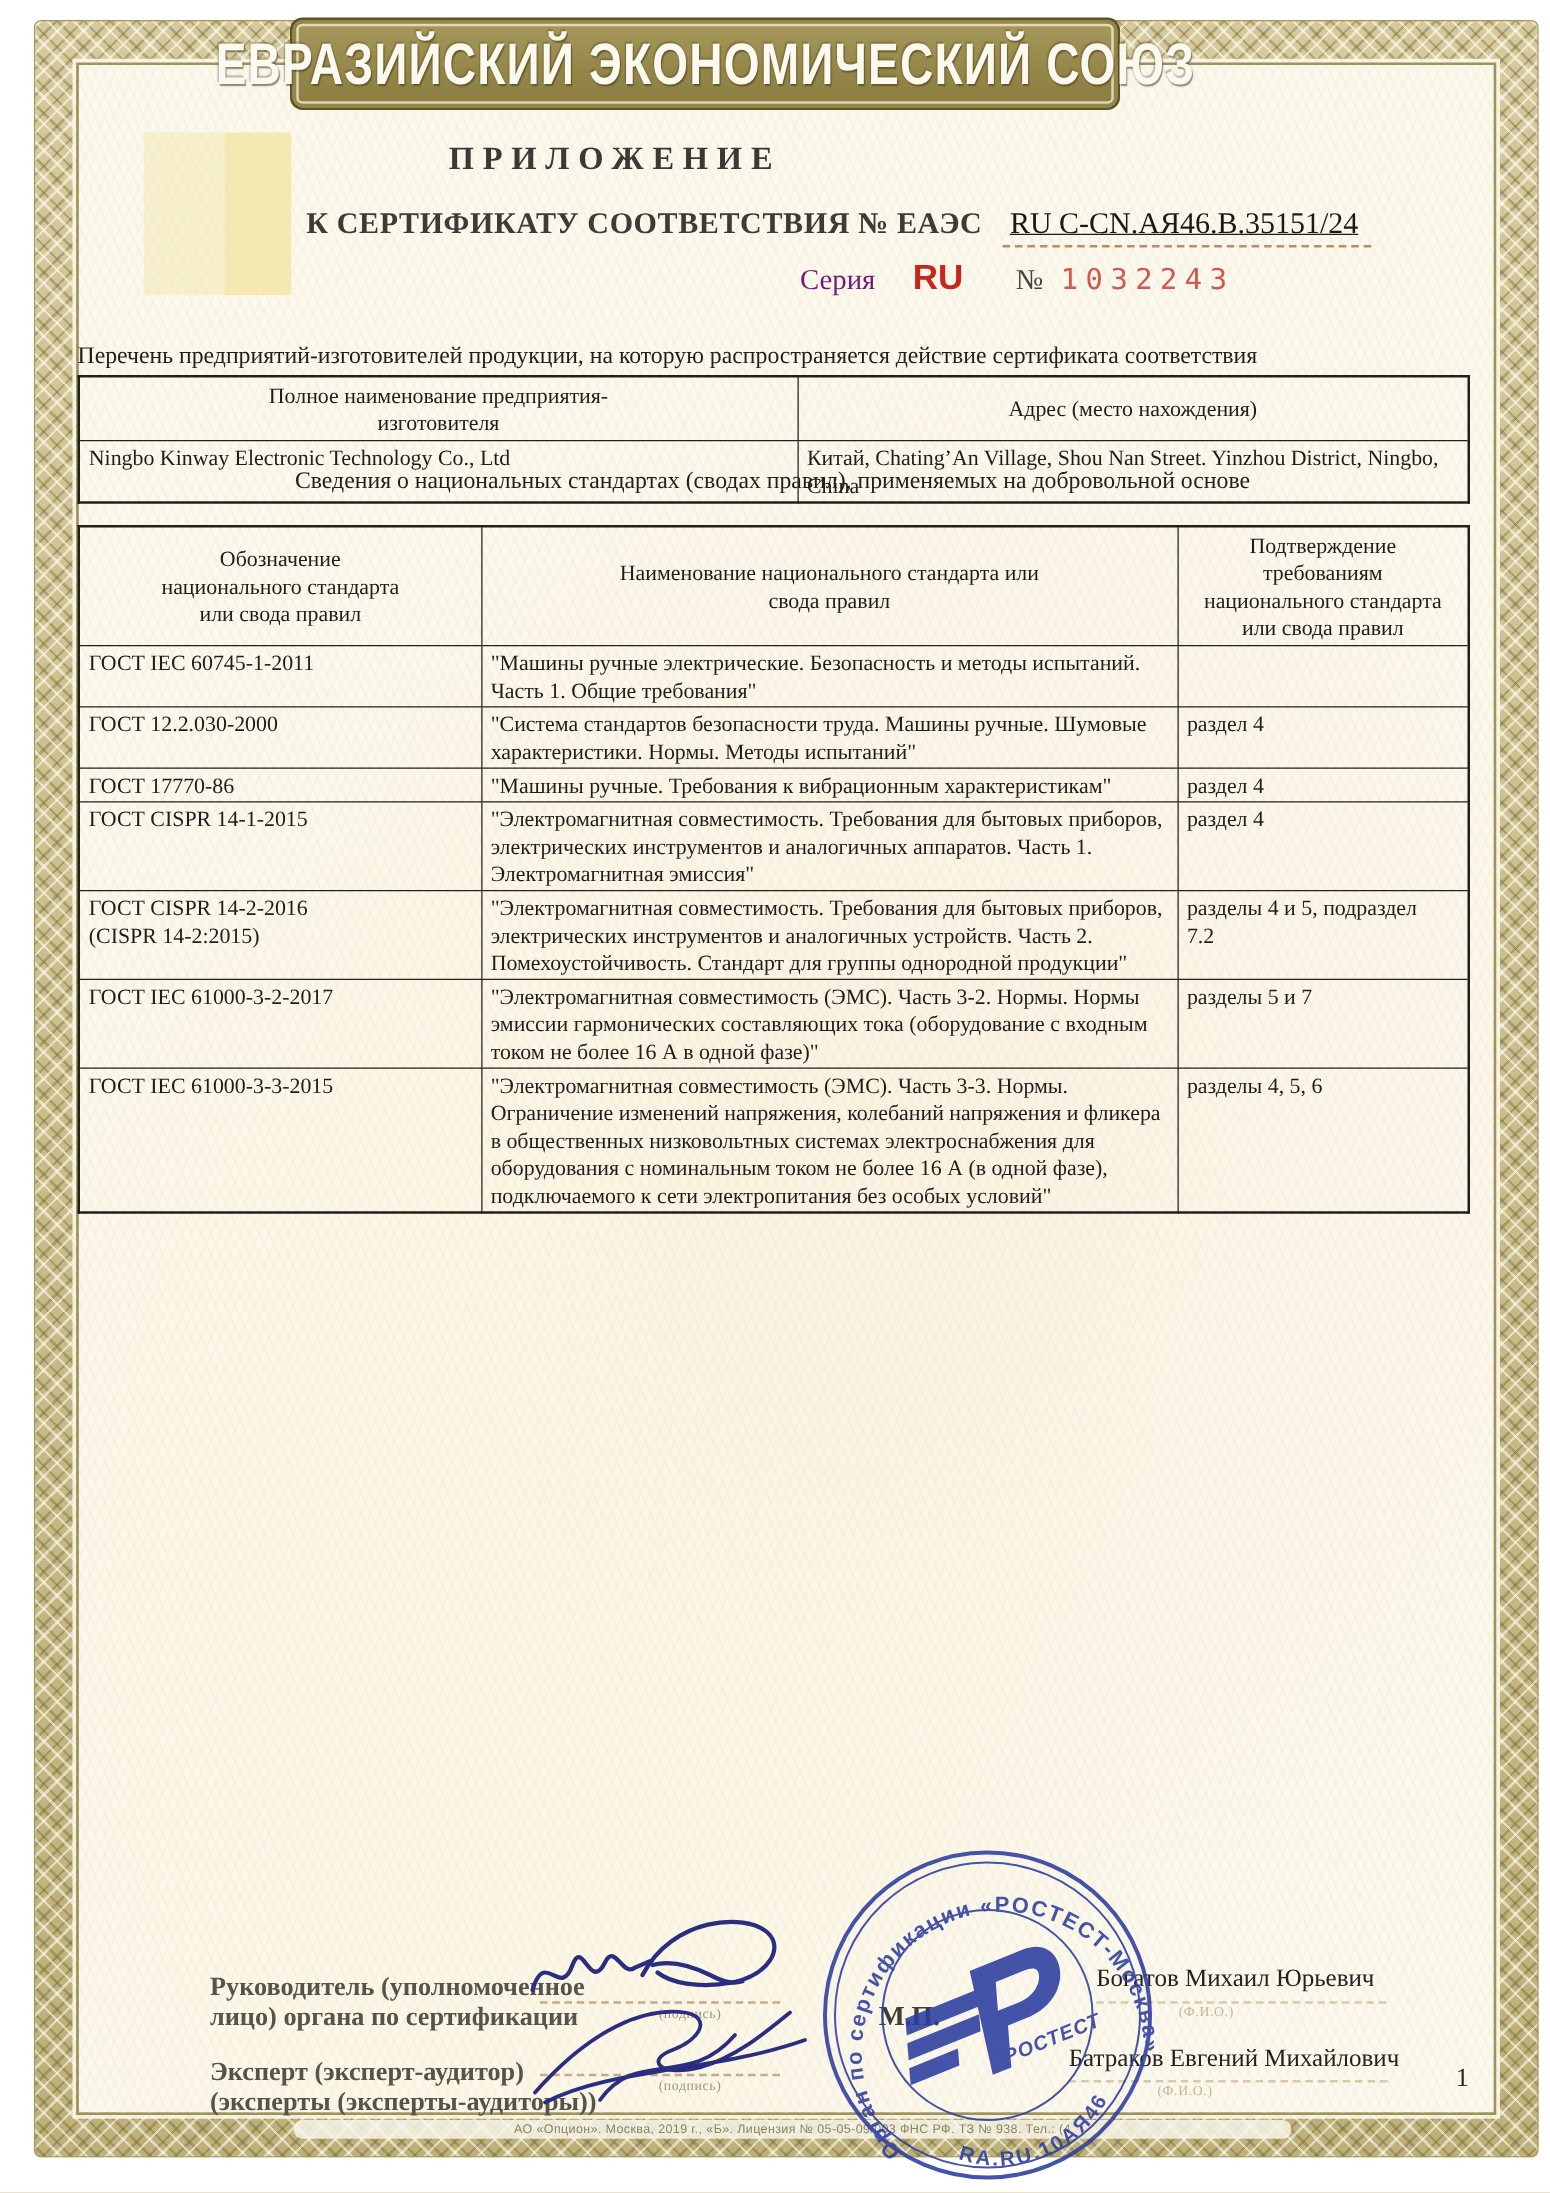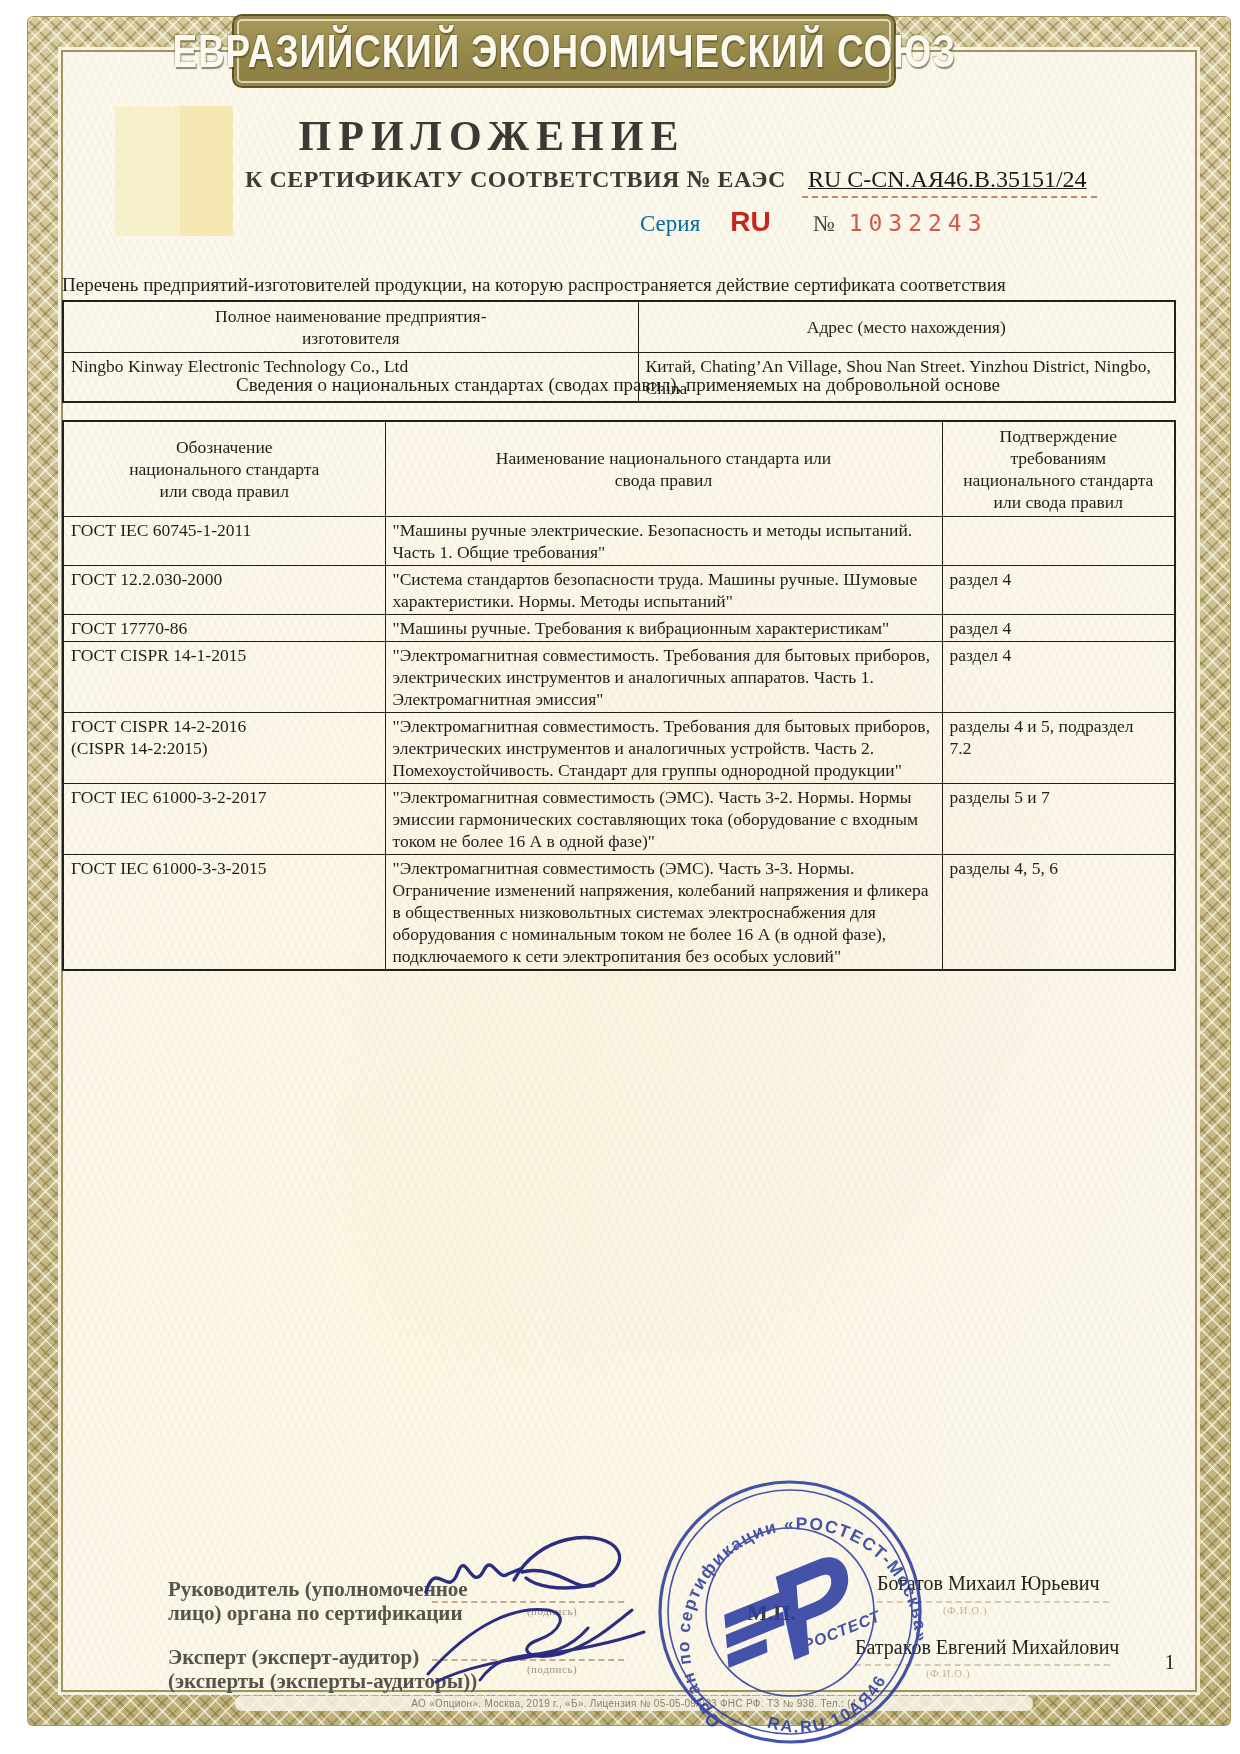--- a/index.html
+++ b/index.html
@@ -44,28 +44,28 @@
     display:flex;align-items:center;justify-content:center;
   }
   .banner-text{
     font-family:"Liberation Sans",sans-serif;font-weight:700;font-size:41px;
     color:#fbf9f0;letter-spacing:1px;white-space:nowrap;transform:scale(.9,1.14);
     text-shadow:1px 2px 1px rgba(72,62,22,.6), -1px -1px 1px rgba(72,62,22,.35);
   }
   
   .doc-title{
     left:0;top:112px;width:984px;text-align:center;
-    font-size:42px;font-weight:700;letter-spacing:7px;color:#3a3935;
+    font-size:26px;font-weight:700;letter-spacing:7px;color:#3a3935;
   }
   .cert-line{left:245px;top:166px;display:flex;align-items:baseline;gap:16px;}
   .cert-label{font-size:24px;font-weight:700;color:#3c3b36;letter-spacing:.5px;}
   .cert-number-wrap{border-bottom:2px dashed #c08a66;padding:0 10px 3px 6px;text-decoration:underline;}
   .cert-number{font-size:24px;color:#191916;}
   .series-line{left:640px;top:206px;display:flex;align-items:baseline;gap:14px;}
-  .series-label{font-size:23px;color:#0369a1;}
+  .series-label{font-size:23px;color:#701a75;}
   .series-value{font-size:28px;font-weight:700;color:#c5271c;font-family:"Liberation Sans",sans-serif;margin-left:16px;}
   .num-sign{font-size:23px;color:#44433d;margin-left:28px;}
   .blank-number{font-family:"DejaVu Sans Mono",monospace;font-size:23px;color:#d4574b;letter-spacing:6px;}
   .intro{left:62px;top:274px;width:1112px;font-size:19px;color:#201f1b;}
   .note{left:62px;top:374px;width:1112px;text-align:center;font-size:19px;line-height:21px;color:#201f1b;}
   
   table{border-collapse:collapse;table-layout:fixed;background:transparent;}
   .tbl{position:absolute;left:62px;width:1112px;border:2.5px solid #21211c;}
   .tbl td{border:1.6px solid #21211c;font-size:17.5px;line-height:22px;padding:2px 7px;vertical-align:top;}
   .tbl .hd{text-align:center;vertical-align:middle;padding:3px 4px;}
@@ -277,21 +277,21 @@
   </g>
 </svg>
 <svg class="abs sig-svg" style="left:420px;top:1588px;" width="235" height="100" viewBox="0 0 235 100">
   <g fill="none" stroke="#2a2d80" stroke-width="3" stroke-linecap="round">
     <path d="M8,86 C54,34 96,18 128,22 C150,26 140,44 118,52 C96,60 108,74 140,66 C168,58 190,40 212,22"></path>
     <path d="M16,94 C70,66 150,70 224,44"></path>
     <path d="M60,92 C90,50 130,84 168,40"></path>
   </g>
 </svg>
 
-<div class="abs mp" style="left:703px;top:1600px;margin-left:44px;">М.П.</div>
+<div class="abs mp" style="left:703px;top:1600px;">М.П.</div>
 
 <div class="abs person-name" style="left:877px;top:1572px;">Богатов Михаил Юрьевич</div>
 <div class="abs fio-line" style="left:877px;top:1601px;width:232px;"></div>
 <div class="abs fio-cap" style="left:905px;top:1604px;width:120px;text-align:center;">(Ф.И.О.)</div>
 
 <div class="abs person-name" style="left:855px;top:1636px;">Батраков Евгений Михайлович</div>
 <div class="abs fio-line" style="left:855px;top:1664px;width:255px;"></div>
 <div class="abs fio-cap" style="left:888px;top:1667px;width:120px;text-align:center;">(Ф.И.О.)</div>
 
 <svg class="abs stamp" viewBox="0 0 300 300">

